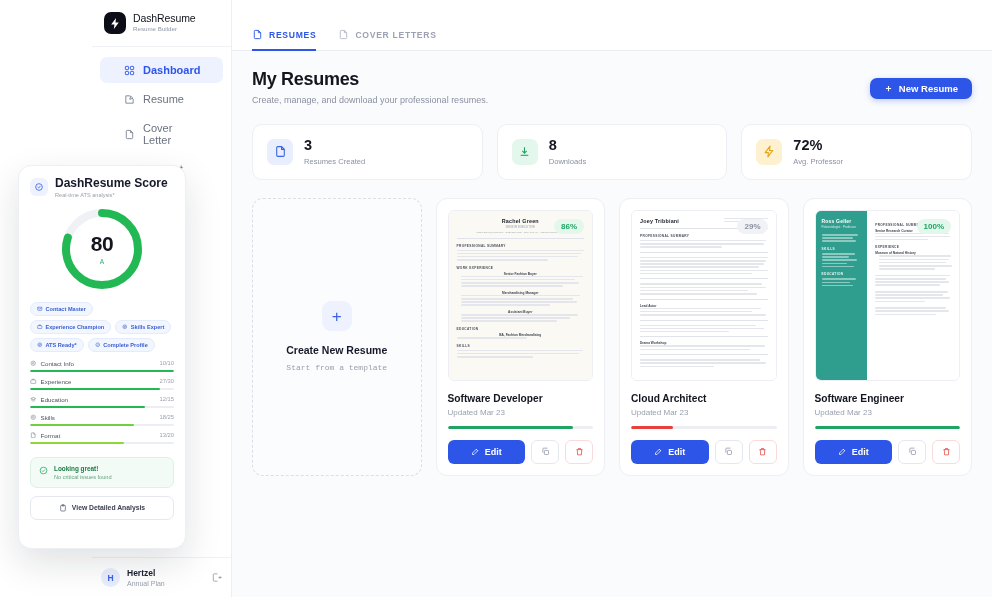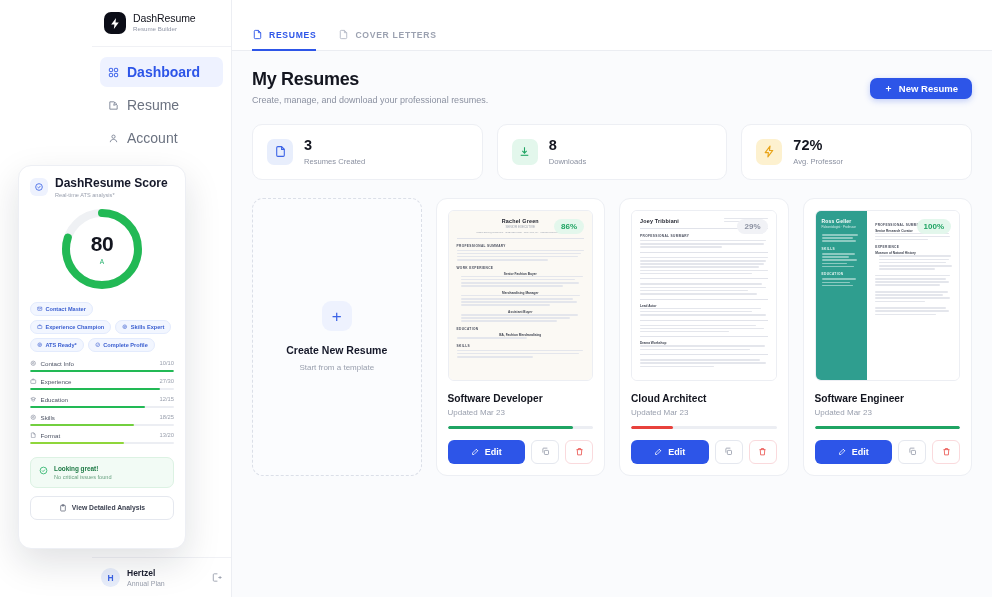--- a/index.html
+++ b/index.html
@@ -27,22 +27,22 @@
     display: flex; align-items: center; justify-content: center; flex: 0 0 auto;
   }
   .brand-logo svg { display:block; }
   .brand-text { line-height: 1.1; }
   .brand-title { font-size: 10.5px; font-weight: normal; color: #11131c; letter-spacing: -0.1px; }
   .brand-sub { font-size: 6.2px; color: #9096a6; margin-top: 1.5px; }
 
   .nav { padding: 10px 8px 0 8px; display: flex; flex-direction: column; gap: 3px; }
   .nav-item {
     display: flex; align-items: center; gap: 8px;
-    padding: 7px 8px; border-radius: 7px;
-    font-size: 14px; color: #6b7280; cursor: pointer;
+    padding: 7px 24px; border-radius: 7px;
+    font-size: 11px; color: #6b7280; cursor: pointer;
   }
   .nav-item.active { background: #eef2ff; color: #2d55e8; font-weight: bold; }
   .nav-ic { width: 11px; height: 11px; flex: 0 0 auto; display:block; }
 
   .user-box {
     margin-top: auto; border-top: 1px solid #f0f1f5;
     display: flex; align-items: center; gap: 7px; padding: 10px 9px;
   }
   .avatar {
     width: 19px; height: 19px; border-radius: 50%; background: #e8eefc;
@@ -100,21 +100,21 @@
   .card.new {
     border: 1.5px dashed #dbdfe8; background: #fbfcfe;
     align-items: center; justify-content: center; gap: 0;
   }
   .plus-box {
     width: 30px; height: 30px; border-radius: 9px; background: #eef2fe;
     display: flex; align-items: center; justify-content: center;
     color: #3b63e6; font-size: 17px; line-height: 1;
   }
   .new-title { font-size: 10.5px; font-weight: bold; color: #16192a; margin-top: 13px; }
-  .new-sub { font-size: 8px; color: #9aa0ae; margin-top: 7px; }
+  .new-sub { font-size: 8px; color: #9aa0ae; margin-top: 7px; font-family: Liberation Mono, monospace; }
 
   .thumb { position: relative; border-radius: 6px; overflow: hidden; height: 186px; border: 1px solid #eceef3; }
   .badge {
     position: absolute; top: 8px; right: 8px; z-index: 3;
     font-size: 8px; font-weight: bold; padding: 3px 7px; border-radius: 9px;
   }
   .rtitle { font-size: 10.2px; font-weight: bold; color: #13151f; margin-top: 12px; }
   .rdate { font-size: 8px; color: #9aa0ae; margin-top: 4px; }
   .rbar { height: 3px; border-radius: 2px; background: #eceef3; margin-top: 9px; overflow: hidden; }
   .rbar i { display: block; height: 100%; border-radius: 2px; }
@@ -227,20 +227,27 @@
           </svg>
         <span>Dashboard</span>
       </div>
       <div class="nav-item">
         <svg class="nav-ic" viewBox="0 0 24 24" fill="none" stroke="#7c8395" stroke-width="2">
             <path d="M4 4h9l0 0"></path>
             <path d="M4 4v16h16v-9"></path>
             <path d="M14.5 4.5l5 5-7 2 2-7z"></path>
           </svg>
         <span>Resume</span>
+      </div>
+      <div class="nav-item">
+        <svg class="nav-ic" viewBox="0 0 24 24" fill="none" stroke="#7c8395" stroke-width="2">
+            <path d="M14 3H7a2 2 0 0 0-2 2v14a2 2 0 0 0 2 2h10a2 2 0 0 0 2-2V8z"></path>
+            <path d="M14 3v5h5"></path>
+          </svg>
+        <span>Cover Letter</span>
       </div>
       <div class="nav-item">
         <svg class="nav-ic" viewBox="0 0 24 24" fill="none" stroke="#7c8395" stroke-width="2">
             <circle cx="12" cy="8" r="3.5"></circle>
             <path d="M5 20c0-3.5 3-6 7-6s7 2.5 7 6"></path>
           </svg>
         <span>Account</span>
       </div>
     </nav>
 

